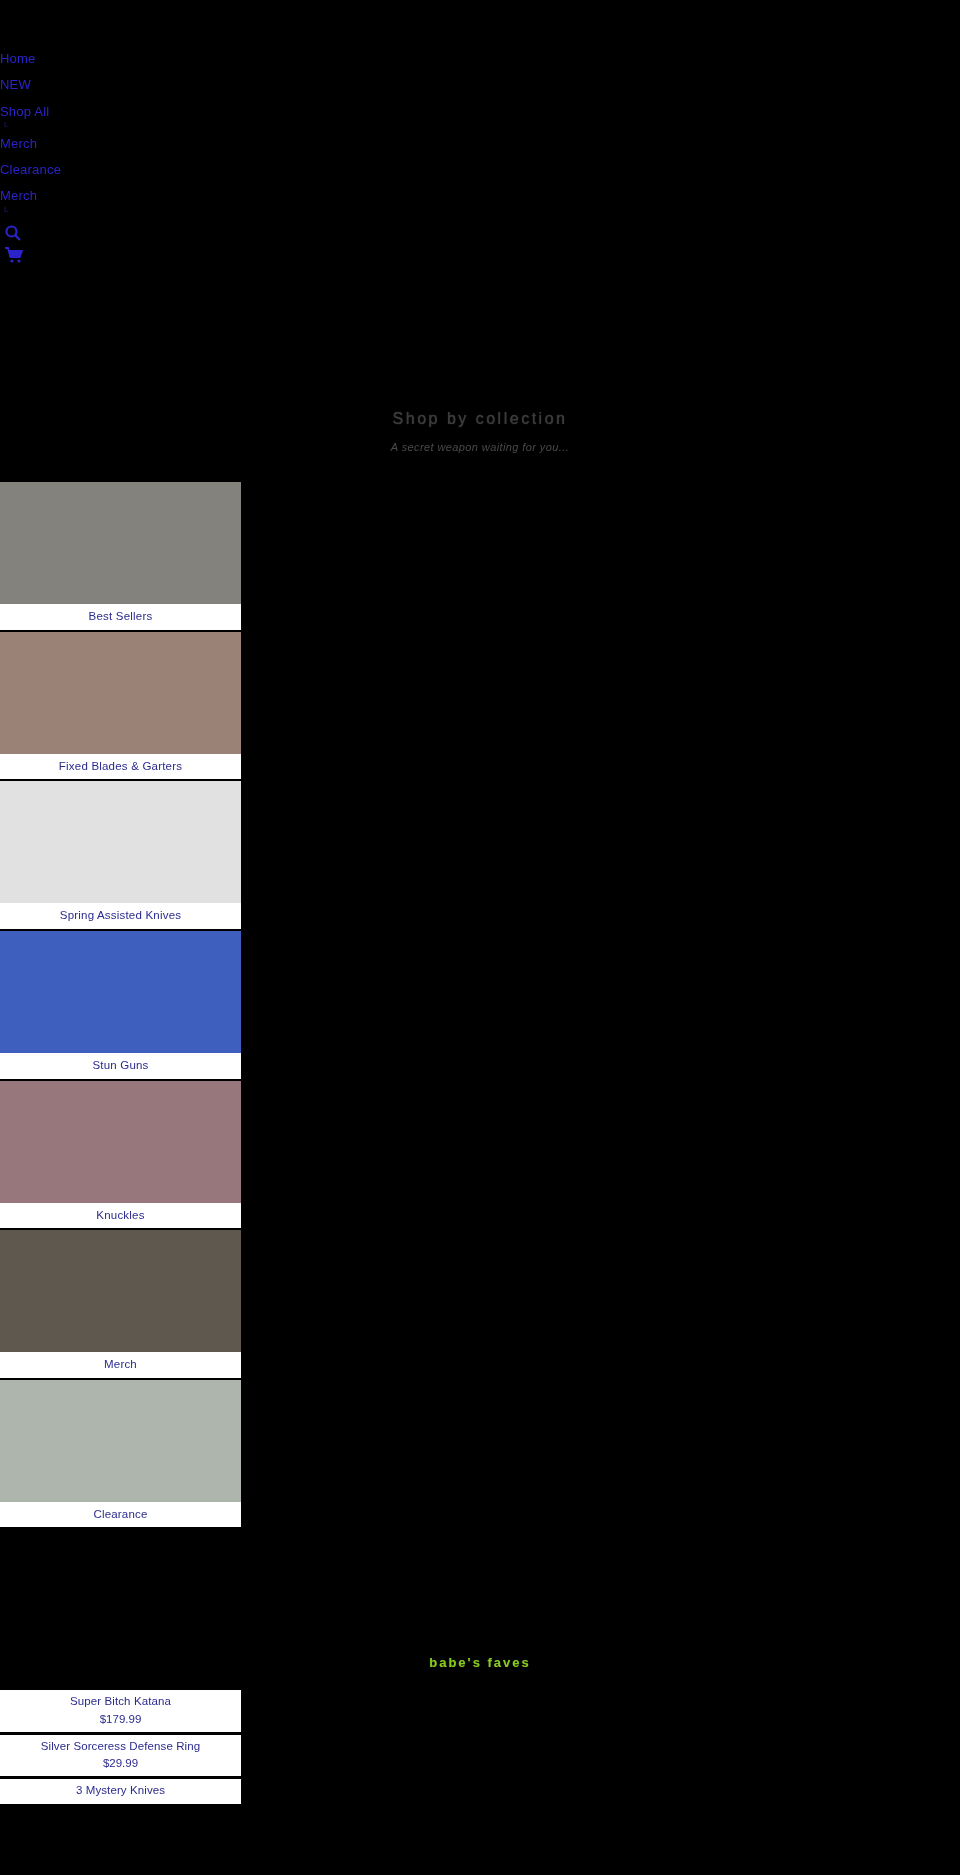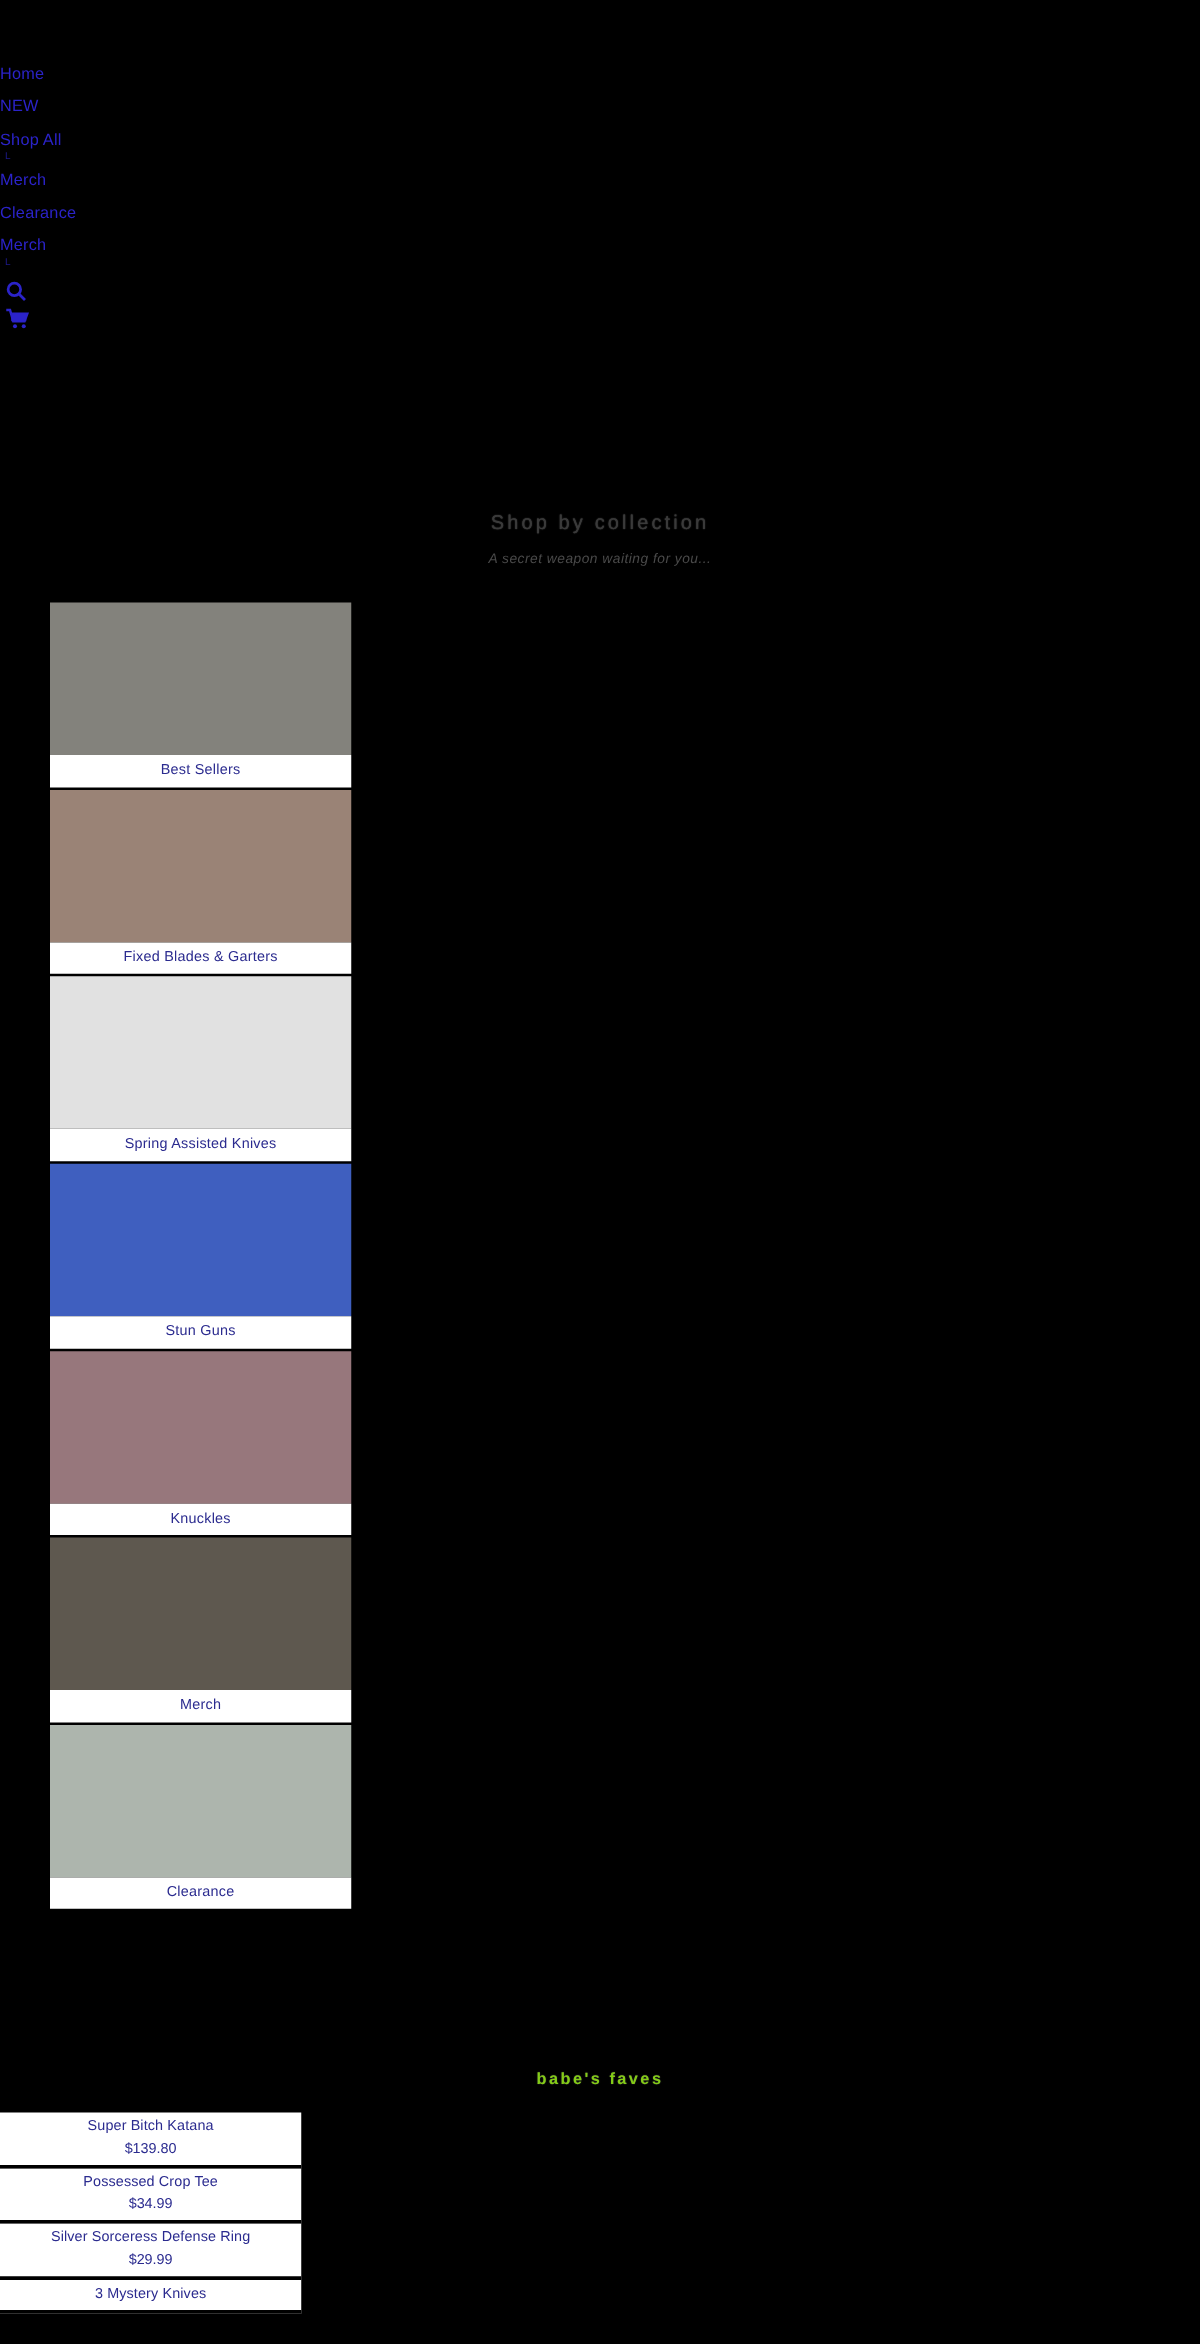--- a/index.html
+++ b/index.html
@@ -79,21 +79,20 @@
   
   #categories {
     position:absolute;
     left:0; top:482px;
     width:241px;
   }
   .cat-card {
     width:241px;
     background:#000;
     border-bottom:2px solid #000;
-    padding-left:40px;
   }
   .cat-img {
     width:241px;
     height:122px;
     display:block;
   }
   .cat-label {
     width:241px;
     background:#ffffff;
     color:#2b2b8f;
@@ -211,25 +210,21 @@
         <div class="cat-img" style="background: rgb(173, 181, 173);"></div>
         <div class="cat-label">Clearance</div>
       </div>
     </section>
 
   <h2 id="faves-title">babe's faves</h2>
 
   <section id="products">
       <div class="prod-card">
         <span class="prod-name">Super Bitch Katana</span>
-        <span class="prod-price">$139.80</span>
-      </div>
-      <div class="prod-card">
-        <span class="prod-name">Possessed Crop Tee</span>
-        <span class="prod-price">$34.99</span>
+        <span class="prod-price">$179.99</span>
       </div>
       <div class="prod-card">
         <span class="prod-name">Silver Sorceress Defense Ring</span>
         <span class="prod-price">$29.99</span>
       </div>
       <div class="prod-card">
         <span class="prod-name">3 Mystery Knives</span>
       </div>
     </section>
 

